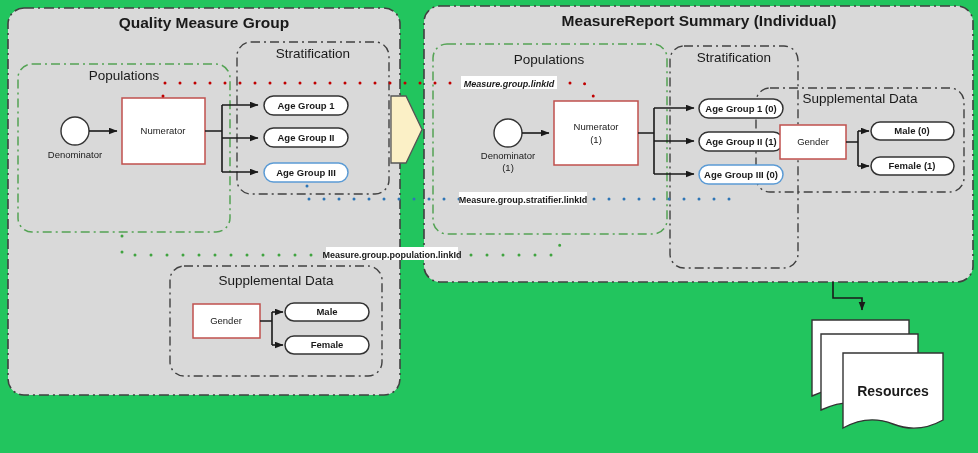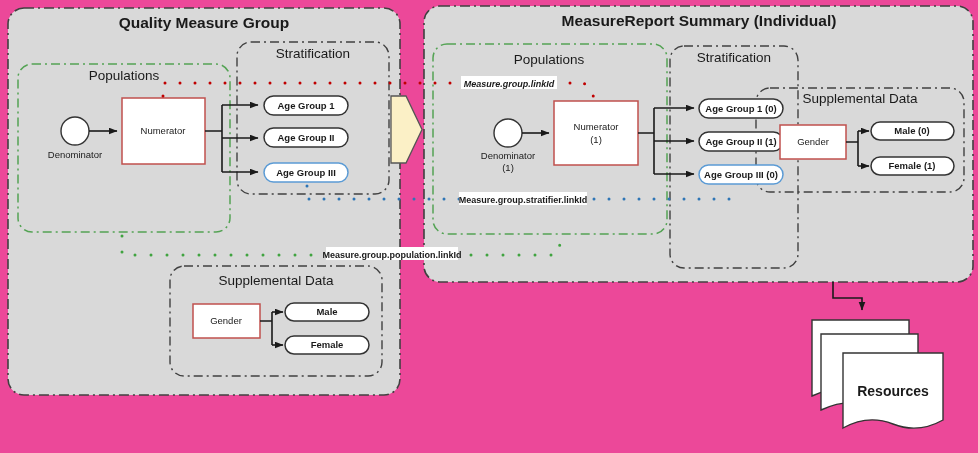--- a/index.html
+++ b/index.html
@@ -1,16 +1,16 @@
 <!DOCTYPE html>
 <html><head>
 <meta charset="utf-8">
 <style>
   html,body{margin:0;padding:0;background:#ffffff;}
-  .stage{position:relative;width:978px;height:453px;background:#ec4899;overflow:hidden;}
+  .stage{position:relative;width:978px;height:453px;background:#22c55e;overflow:hidden;}
   text{font-family:"Liberation Sans",sans-serif;fill:#1a1a1a;}
   .title-t{font-size:15.5px;font-weight:bold;}
   .section-t{font-size:13.5px;}
   .node-t{font-size:9.5px;}
   .pill-t{font-size:9.5px;font-weight:600;}
   .link-t{font-size:9px;font-weight:600;}
   .res-t{font-size:14px;font-weight:bold;}
 </style>
 </head>
 <body>

